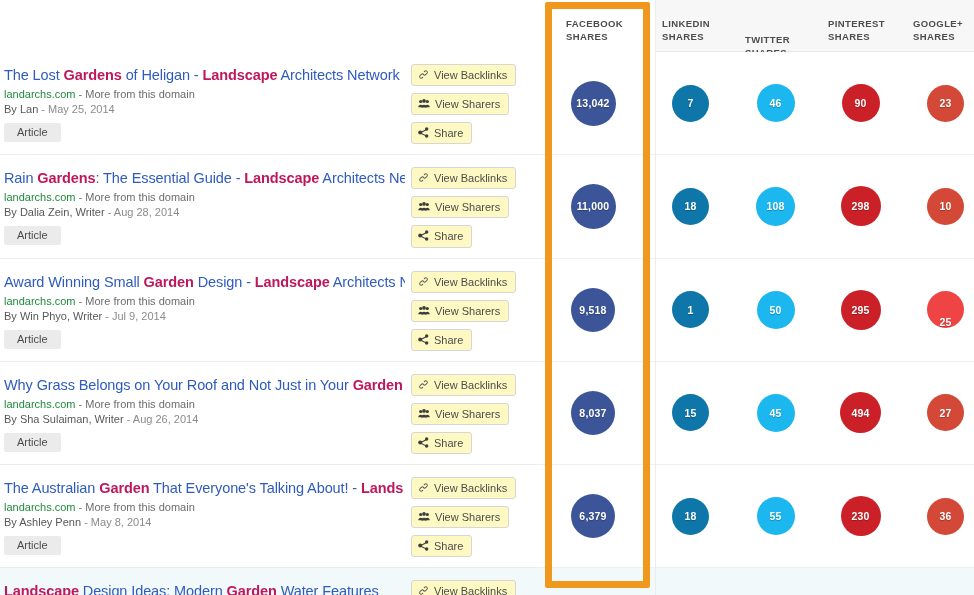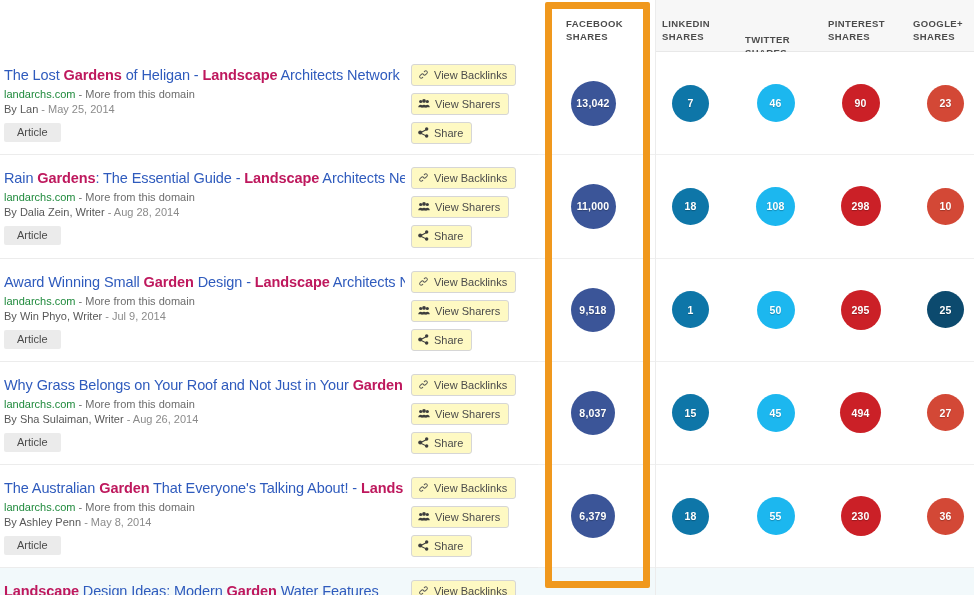--- a/index.html
+++ b/index.html
@@ -391,21 +391,21 @@
         <div class="bubble" style="width:38px;height:38px;background:#1cb7ef;">
           <span>50</span>
         </div>
       </div>
       <div class="metric">
         <div class="bubble" style="width:40px;height:40px;background:#cb2027;">
           <span>295</span>
         </div>
       </div>
       <div class="metric">
-        <div class="bubble" style="width:37px;height:37px;background:#0c4a6e;">
+        <div class="bubble" style="width:37px;height:37px;background:#ef4444;align-items:flex-end;">
           <span>25</span>
         </div>
       </div>
       <div class="result"><div class="r-title"><span>Why Grass Belongs on Your Roof and Not Just in Your </span><b>Garden</b></div><div class="r-domain"><span class="dom">landarchs.com</span> <span>- More from this domain</span></div><div class="r-byline"><span>By Sha Sulaiman, Writer</span> <span class="dt">- Aug 26, 2014</span></div><span class="r-tag">Article</span></div>
       <div class="actions">
         <button class="btn">
           <span class="ico">
             <svg width="11" height="11" viewBox="0 0 16 16">
               <path d="M9.5 2.5a3 3 0 0 1 4.2 4.2l-2.1 2.1a3 3 0 0 1-4.2 0 .7.7 0 0 1 1-1 1.6 1.6 0 0 0 2.2 0l2.1-2.1a1.6 1.6 0 0 0-2.2-2.2l-.9.9a.7.7 0 0 1-1-1z" fill="#555"></path>
               <path d="M6.5 13.5a3 3 0 0 1-4.2-4.2l2.1-2.1a3 3 0 0 1 4.2 0 .7.7 0 0 1-1 1 1.6 1.6 0 0 0-2.2 0L3.3 10.3a1.6 1.6 0 0 0 2.2 2.2l.9-.9a.7.7 0 0 1 1 1z" fill="#555"></path>

